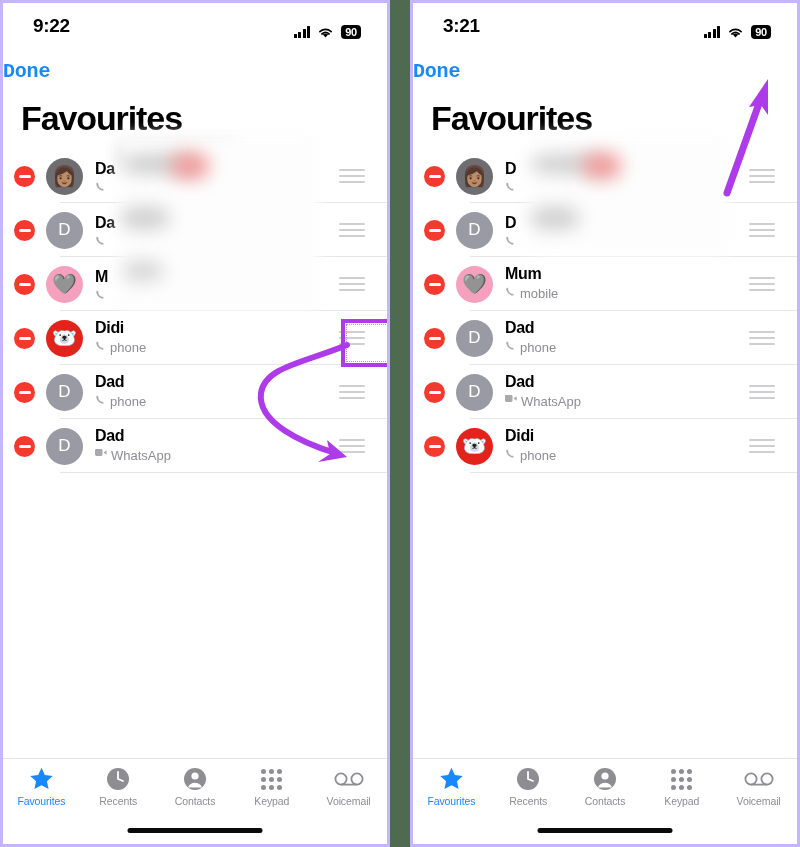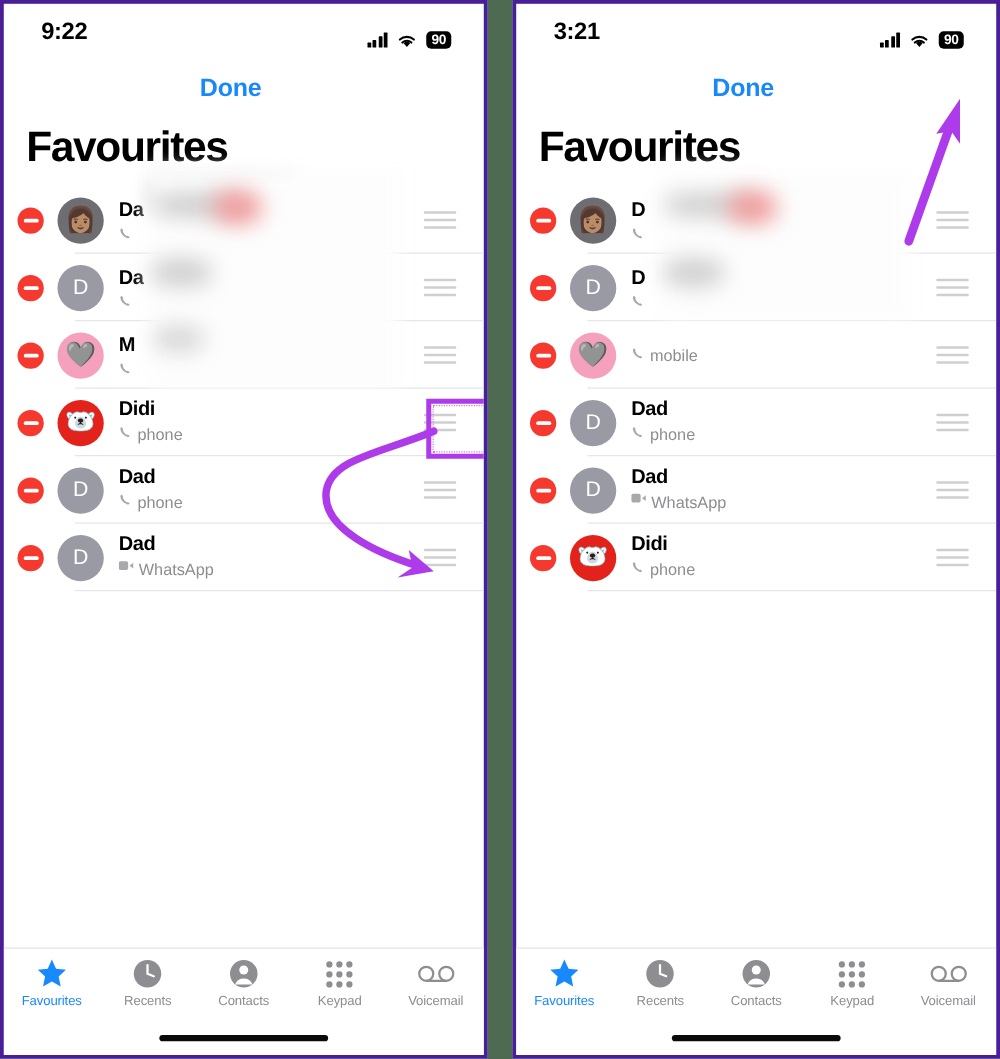--- a/index.html
+++ b/index.html
@@ -14,22 +14,22 @@
     width: 800px; height: 847px;
     background: #4e6b52;
   }
 
   
   .panel {
     position: absolute;
     top: 0;
     width: 390px;
     height: 847px;
-    background: #7dd3fc;
-    border: 3px solid #4c1d95;
+    background: #4c1d95;
+    border: 3px solid #c4b5fd;
     overflow: hidden;
   }
   .panel.left  { left: 0px; border-left-width: 3px; }
   .panel.right { left: 410px; }
 
   .panel-inner {
     position: absolute;
     inset: 0;
     background: #fff;
   }
@@ -74,22 +74,23 @@
     letter-spacing: -0.2px;
   }
 
   
   .navbar {
     position: absolute;
     top: 46px; left: 0; right: 0;
     height: 44px;
     display: flex;
     align-items: center;
-    justify-content: center;
+    justify-content: flex-start;
     padding-right: 21px;
+    font-family: Liberation Mono, monospace;
   }
   .done-btn {
     color: #1789fc;
     font-size: 20px;
     font-weight: bold;
     letter-spacing: -0.2px;
     cursor: pointer;
   }
 
   
@@ -567,20 +568,21 @@
               <i></i>
             </div>
         </div>
 
         <div class="row">
           <div class="minus-btn"></div>
           <div class="avatar pink">
               <span class="glyph">🩶</span>
             </div>
           <div class="row-text">
+            <div class="row-name">Mum</div>
             <div class="row-sub">
               <svg width="11" height="11" viewBox="0 0 11 11">
                   <path d="M2 1.6 Q1 2.4 1.4 4 Q2.3 7.6 6.6 9.4 Q8 9.9 8.8 9 L7.4 7.6 Q6.8 8.1 6 7.6 Q4 6.4 3.3 4.2 Q3.1 3.4 3.6 3 Z" fill="#a8a8ad"></path>
                 </svg>
               <span>mobile</span>
             </div>
           </div>
           <div class="drag-handle">
               <i></i>
               <i></i>

